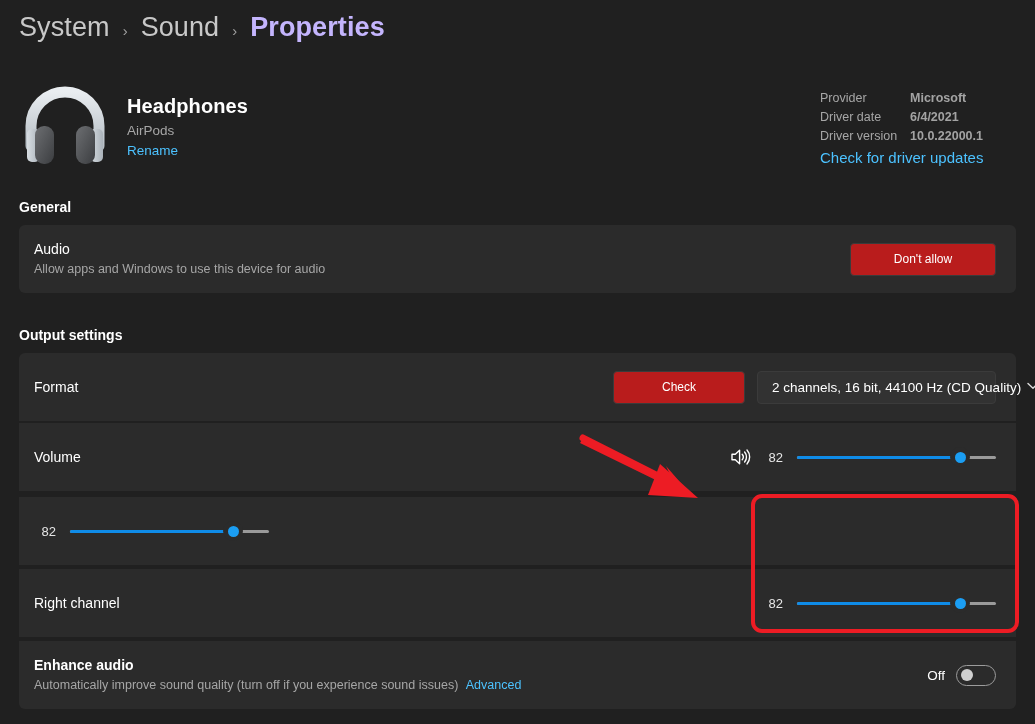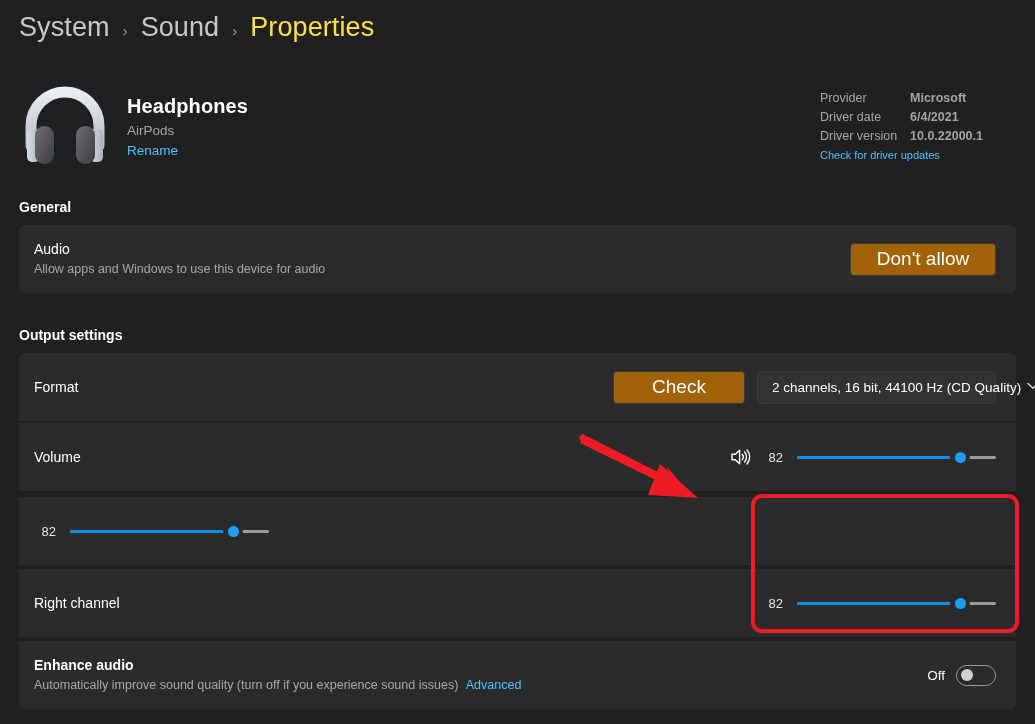--- a/index.html
+++ b/index.html
@@ -15,21 +15,21 @@
   
   .breadcrumb {
     position: absolute; left: 19px; top: 12px;
     display: flex; align-items: baseline; gap: 12px;
     height: 40px;
   }
   .crumb {
     font-size: 27px; color: #c8c8c8; font-weight: 400;
     letter-spacing: 0.1px; cursor: pointer;
   }
-  .crumb.current { color: #fde047; font-weight: 400; }
+  .crumb.current { color: #c4b5fd; font-weight: 700; }
   .crumb-sep { font-size: 15px; color: #a0a0a0; padding: 0 1px; }
 
   
   .device-header {
     position: absolute; left: 19px; top: 82px;
     display: flex; align-items: center;
   }
   .device-icon { width: 92px; height: 86px; position: relative; }
   .device-text { margin-left: 16px; padding-top: 3px; }
   .device-name { font-size: 20px; font-weight: 700; color: #ffffff; letter-spacing: .1px; }
@@ -41,21 +41,21 @@
 
   
   .driver-info {
     position: absolute; right: 25px; top: 89px;
     width: 190px;
     font-size: 12.5px;
   }
   .driver-row { display: flex; line-height: 19px; }
   .driver-label { color: #a6a6a6; width: 90px; flex: none; }
   .driver-value { color: #a3a3a3; font-weight: 700; }
-  .driver-link { font-size: 11px; color: #4cc2ff; margin-top: 3px; cursor: pointer; }
+  .driver-link { font-size: 15px; color: #4cc2ff; margin-top: 3px; cursor: pointer; }
 
   
   .section-title {
     position: absolute; left: 19px;
     font-size: 14px; font-weight: 600; color: #ffffff;
   }
   #sec-general { top: 199px; }
   #sec-output  { top: 327px; }
 
   
@@ -77,22 +77,22 @@
   .card-title { font-size: 14px; color: #ffffff; line-height: 18px; }
   .card-title.bold { font-weight: 600; }
   .card-desc {
     font-size: 12.5px; color: #a6a6a6; line-height: 17px; margin-top: 3px;
   }
   .card-desc .link { font-size: 12.5px; margin: 0 0 0 4px; }
   .card-right-side { display: flex; align-items: center; gap: 12px; flex: none; }
 
   
   .btn {
-    background: #a16207; border: 1px solid #3b3b3b;
-    color: #ffffff; font-size: 19px;
+    background: #b91c1c; border: 1px solid #3b3b3b;
+    color: #ffffff; font-size: 12px;
     border-radius: 4px; cursor: pointer;
     font-family: "Liberation Sans", sans-serif;
     display: flex; align-items: center; justify-content: center;
   }
   .btn-dont-allow { width: 146px; height: 33px; }
   .btn-test { width: 132px; height: 33px; }
   .combo {
     width: 239px; height: 33px;
     background: #323232; border: 1px solid #3b3b3b; border-radius: 4px;
     display: flex; align-items: center; justify-content: space-between;

